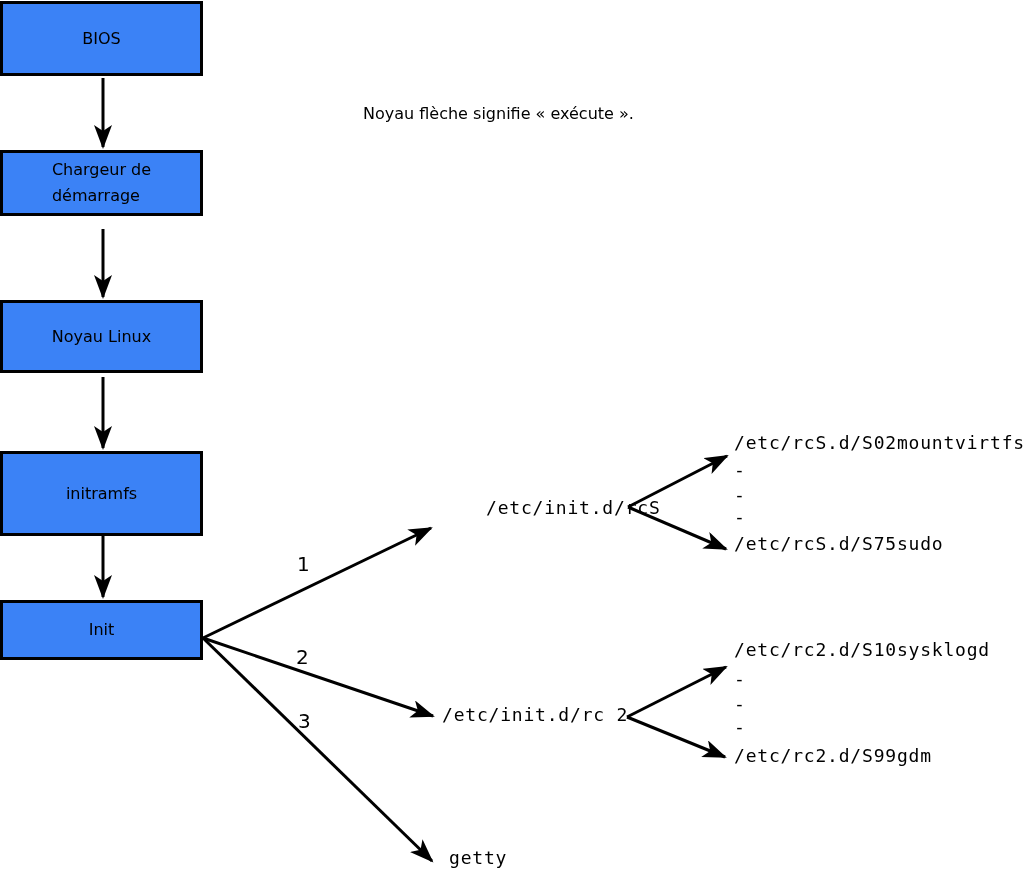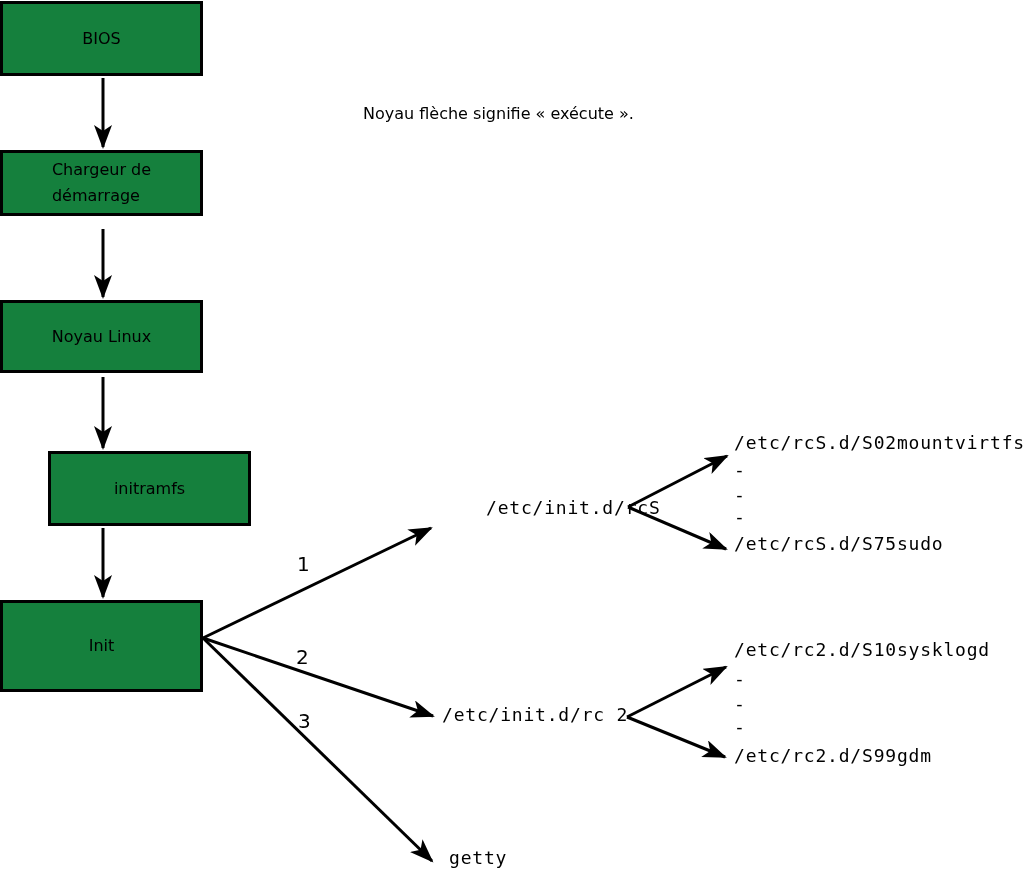--- a/index.html
+++ b/index.html
@@ -17,21 +17,21 @@
     left: 0; top: 0;
     width: 1024px; height: 875px;
     pointer-events: none;
   }
   .node-box {
     position: absolute;
     left: 0;
     width: 203px;
     box-sizing: border-box;
     border: 3px solid #000000;
-    background: #15803d;
+    background: #3b82f6;
     display: flex;
     align-items: center;
     justify-content: center;
   }
   .node-box .node-label {
     font-size: 16px;
     line-height: 26px;
     white-space: pre-line;
     text-align: left;
   }
@@ -53,22 +53,22 @@
     position: absolute;
     font-family: "DejaVu Sans Mono", "Liberation Mono", monospace;
     font-size: 18px;
     line-height: 22px;
     letter-spacing: 0.8px;
     white-space: pre;
   }
   #box-bios       { top: 1px;   height: 75px; }
   #box-bootloader { top: 150px; height: 66px; }
   #box-kernel     { top: 300px; height: 73px; }
-  #box-initramfs  { top: 451px; height: 75px; margin-left: 48px; }
-  #box-init       { top: 600px; height: 92px; }
+  #box-initramfs  { top: 451px; height: 85px; }
+  #box-init       { top: 600px; height: 60px; }
 
   #cmd-rcs   { left: 446px; top: 497px; margin-left: 40px; }
   #cmd-rc2   { left: 442px; top: 704px; text-align: center; }
   #cmd-getty { left: 449px; top: 847px; }
 
   #rcs-first { left: 734px; top: 432px; }
   #rcs-dash0 { left: 734px; top: 459px; }
   #rcs-dash1 { left: 734px; top: 484px; }
   #rcs-dash2 { left: 734px; top: 506px; }
   #rcs-last  { left: 734px; top: 533px; }

